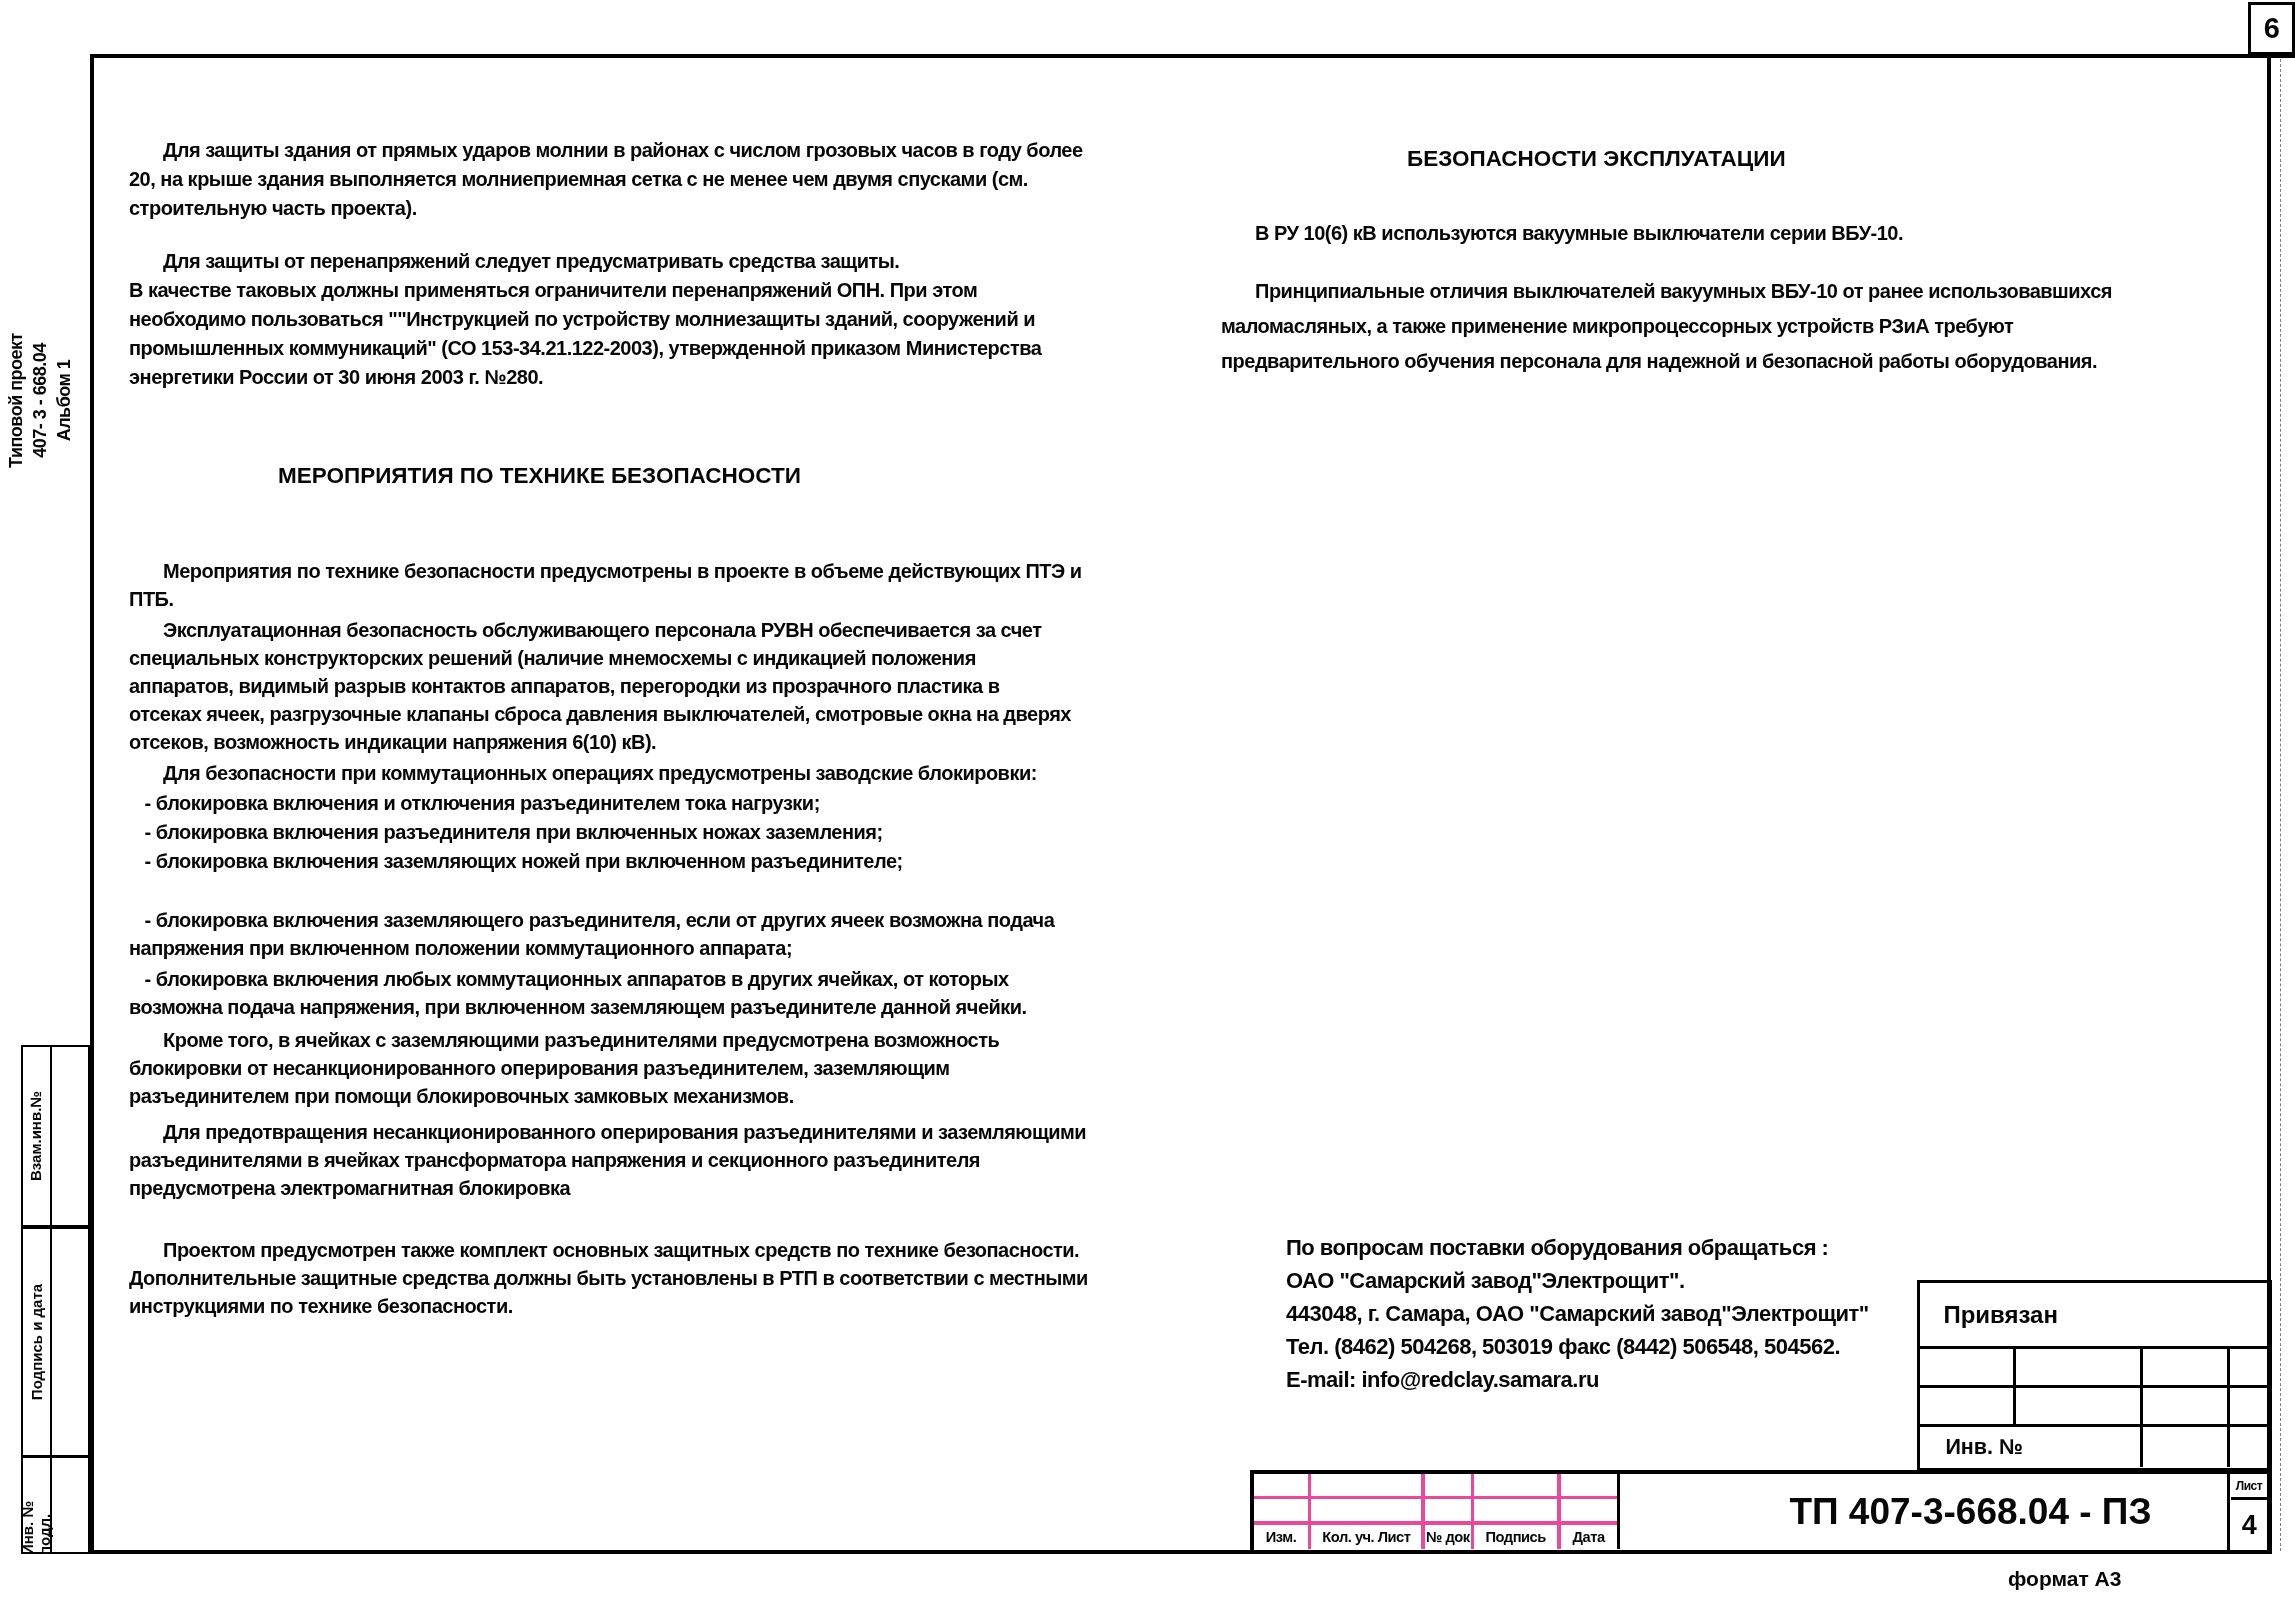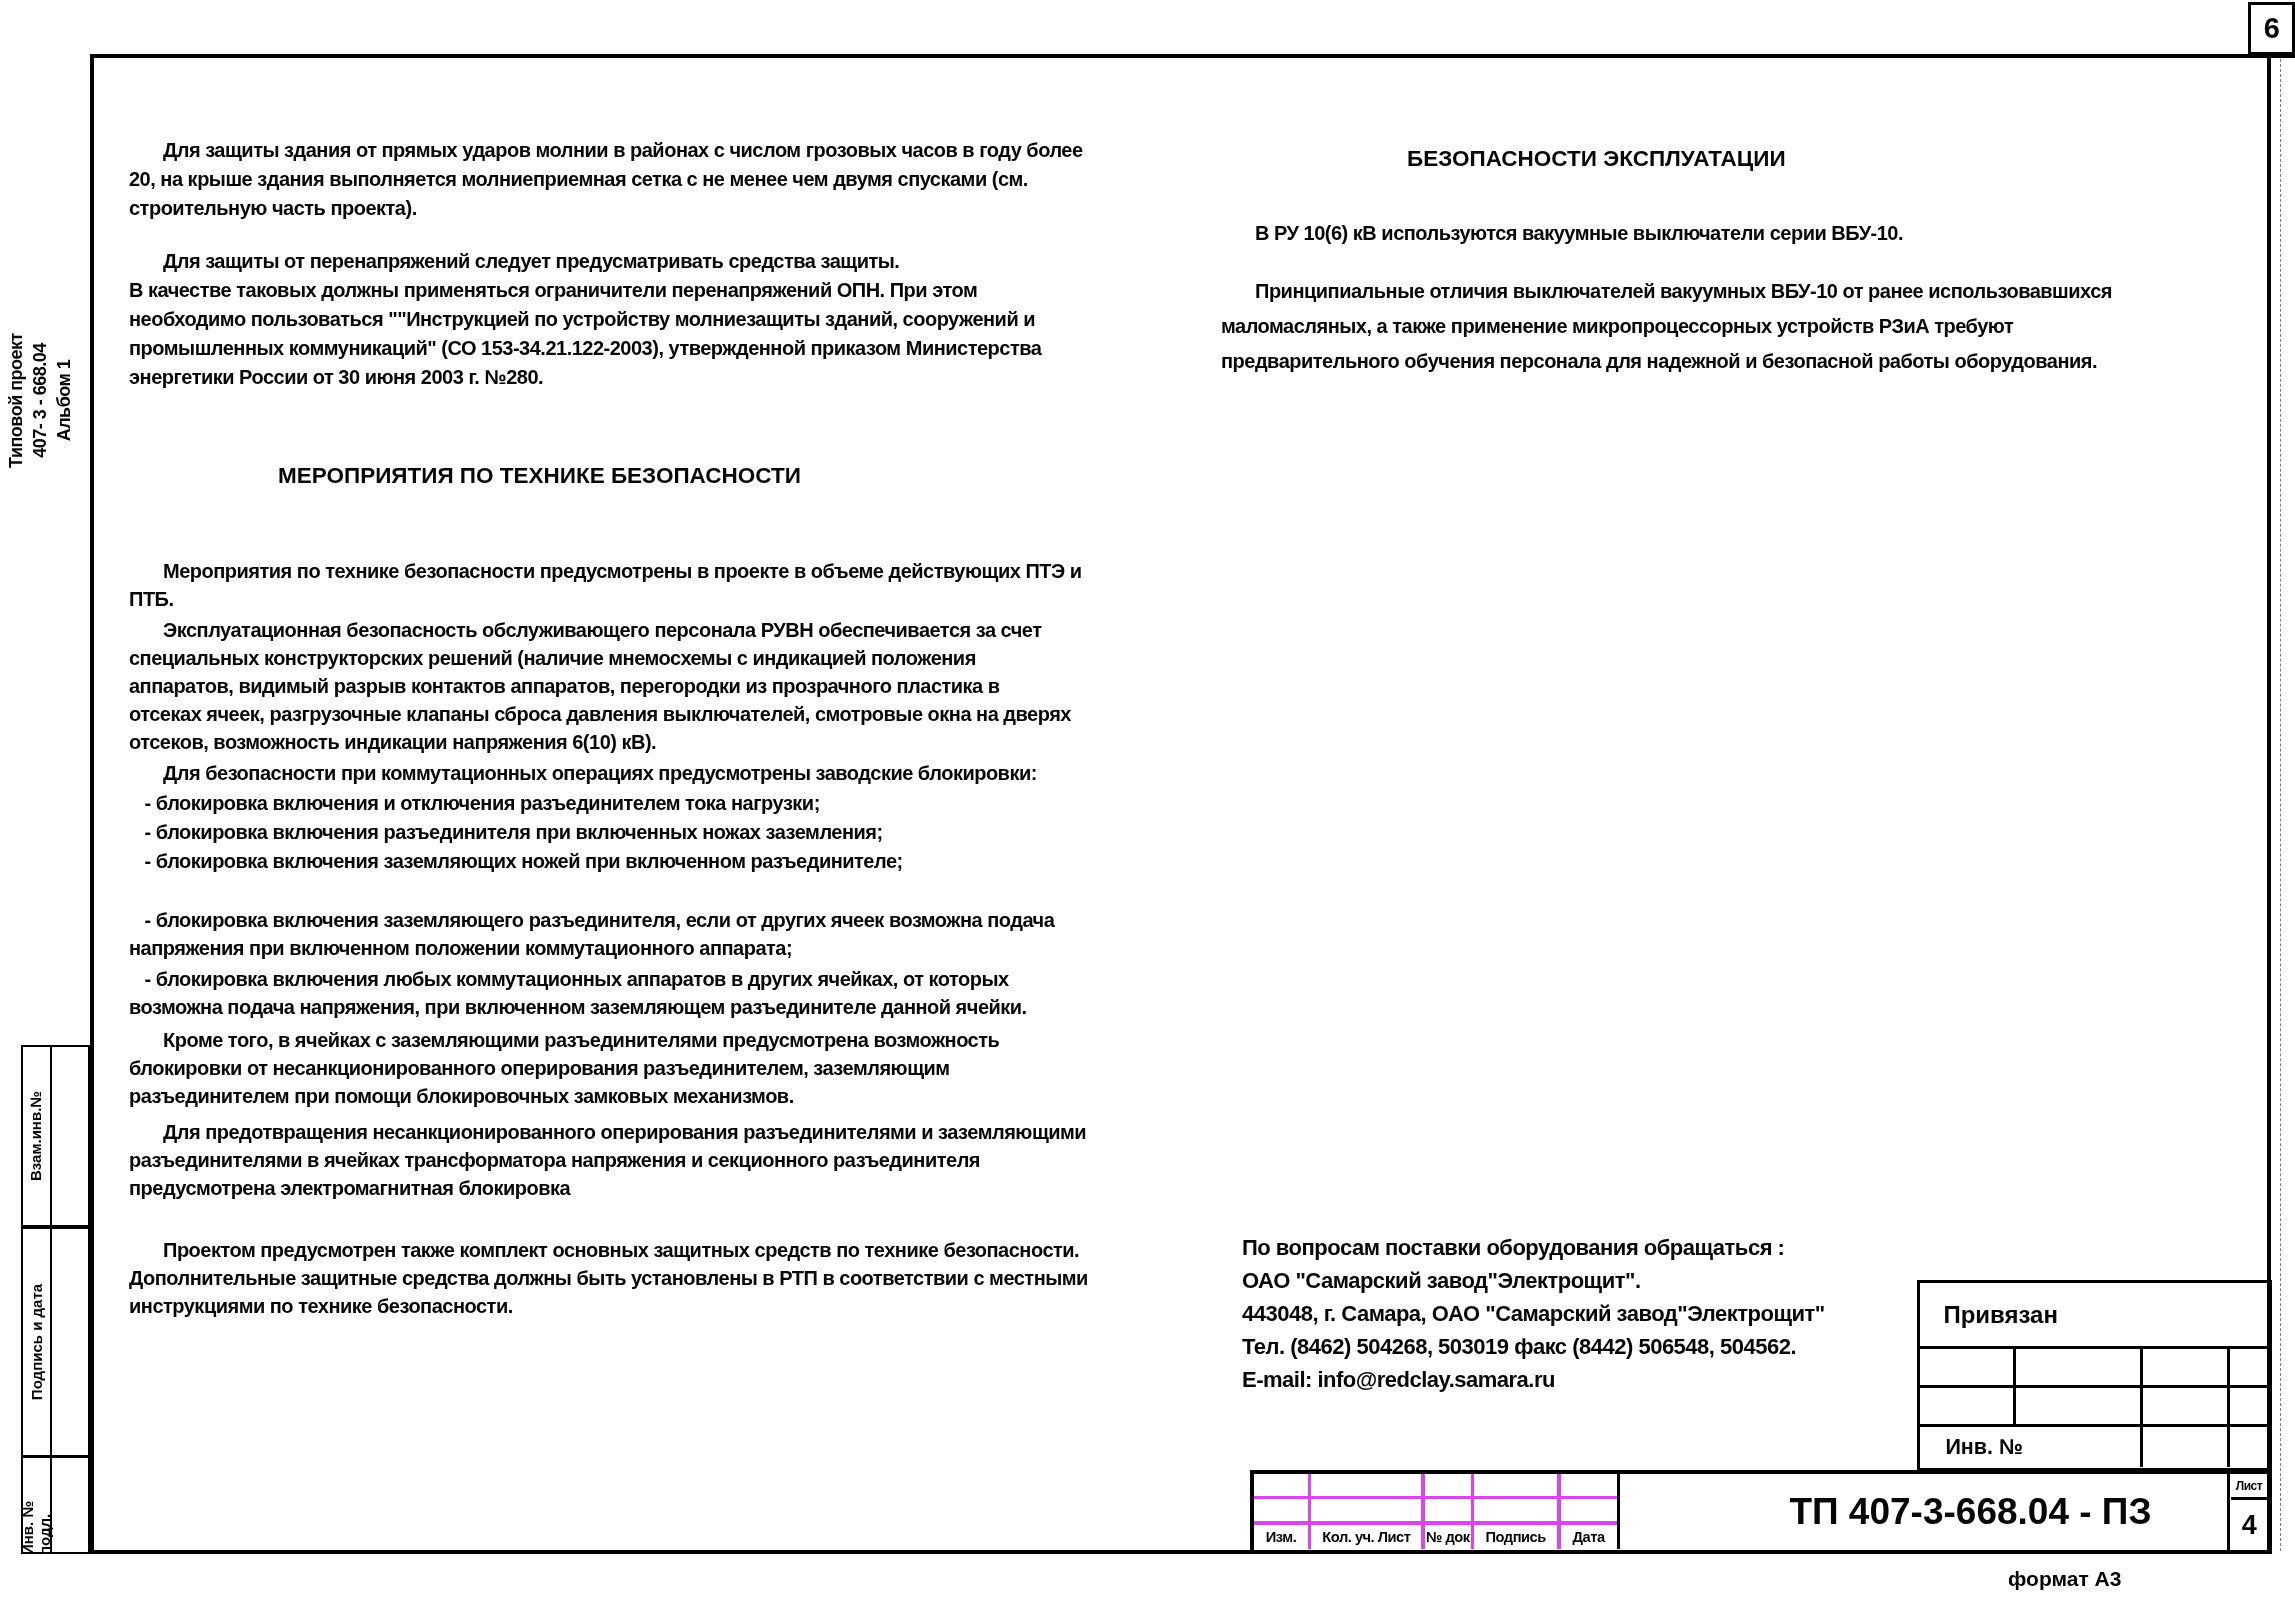--- a/index.html
+++ b/index.html
@@ -19,21 +19,21 @@
          font-size:29px;}
   
   .para{position:absolute;white-space:nowrap;font-size:20px;}
   .para .ln{height:28px;line-height:28px;}
   .para.lh60 .ln{height:29px;line-height:29px;}
   .para.lh72 .ln{height:35px;line-height:35px;}
   .para.indent .ln:first-child{padding-left:34px;}
   .para.indent-sm .ln:first-child{padding-left:15.6px;}
   .h1{position:absolute;white-space:nowrap;font-size:22.5px;letter-spacing:0;}
   .contact{position:absolute;white-space:nowrap;font-size:22px;}
-  .contact .ln{height:33px;line-height:33px;}
+  .contact .ln{height:33px;line-height:33px;margin-left:44px;}
   
   .vblock{position:absolute;transform:rotate(-90deg);text-align:center;}
   .project-text{left:-48px;top:364px;width:176px;height:73px;font-size:18px;line-height:24px;}
   .stamp{position:absolute;left:20.5px;width:69px;border:2.9px solid #000;box-sizing:border-box;}
   .stamp::after{content:"";position:absolute;left:27px;top:0;bottom:0;width:2.9px;background:#000;}
   .vlabel{position:absolute;transform:rotate(-90deg);font-size:15px;letter-spacing:0;
           display:flex;align-items:center;justify-content:center;height:30px;}
   
   .bind{position:absolute;left:1917px;top:1280px;width:355px;height:191px;
         border:3.4px solid #000;box-sizing:border-box;}
@@ -41,21 +41,21 @@
           padding-left:23.4px;font-size:24px;letter-spacing:0;}
   .bind-row{position:relative;height:36px;border-bottom:3.4px solid #000;}
   .bind-row.last{height:40px;border-bottom:none;}
   .vdiv{position:absolute;top:0;bottom:0;width:3.4px;background:#000;}
   .inv-label{position:absolute;left:25.4px;top:0;bottom:0;display:flex;align-items:center;font-size:21.5px;letter-spacing:0;}
   
   .tb{position:absolute;left:1250px;top:1470px;width:1022px;height:84px;
       border:4.4px solid #000;box-sizing:border-box;}
   .rev{position:absolute;left:0;top:0;width:363px;height:75px;
        display:grid;grid-template-columns:54px 110px 46px 83px 56px;
-       grid-template-rows:22px 22px 24.4px;gap:3.4px;background:#d946ef;border-right:3.4px solid #000;}
+       grid-template-rows:22px 22px 24.4px;gap:3.4px;background:#ec4899;border-right:3.4px solid #000;}
   .rev div{background:#fff;}
   .rev .lbl{display:flex;align-items:center;justify-content:center;font-size:14.7px;letter-spacing:-0.5px;white-space:nowrap;overflow:hidden;}
   .tb-code{position:absolute;left:366px;top:0;width:607px;height:75px;
            display:flex;align-items:center;justify-content:center;font-size:37px;letter-spacing:0;margin-left:47px;}
   .tb-vline{position:absolute;left:973px;top:0;bottom:0;width:3.4px;background:#000;}
   .tb-sheet-label{position:absolute;left:977px;top:0;width:36px;height:23.4px;border-bottom:3.4px solid #000;
            display:flex;align-items:center;justify-content:center;font-size:12px;letter-spacing:-0.5px;}
   .tb-sheet-num{position:absolute;left:977px;top:27px;width:36px;height:48px;
            display:flex;align-items:center;justify-content:center;font-size:27px;}
   .format-note{position:absolute;left:2008px;top:1567px;font-size:21px;letter-spacing:0;white-space:nowrap;}

